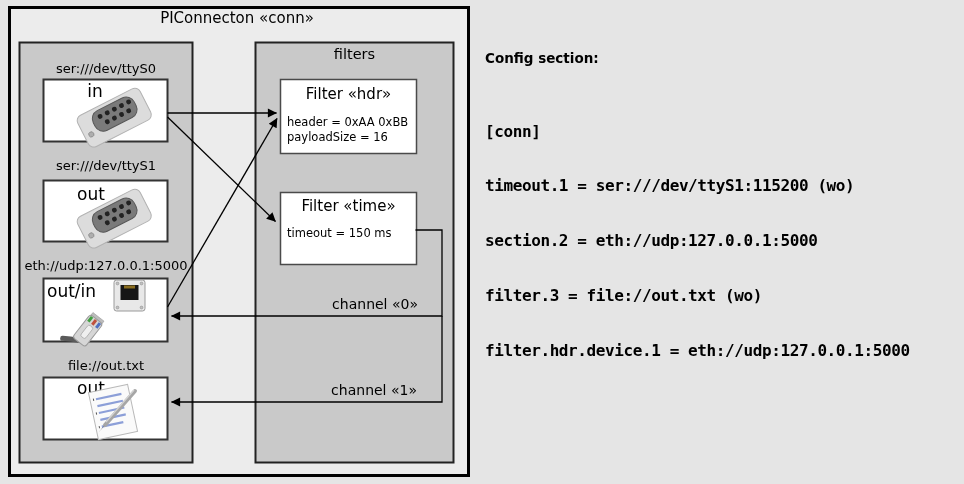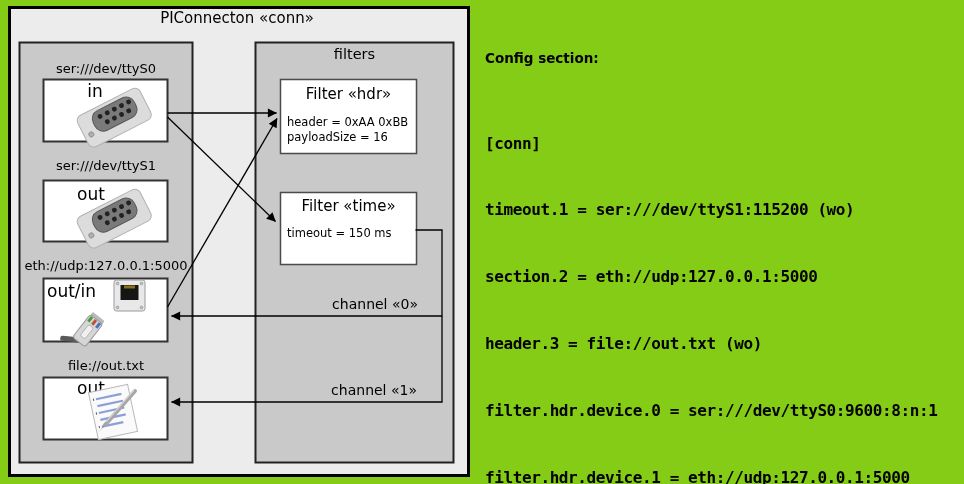--- a/index.html
+++ b/index.html
@@ -1,19 +1,19 @@
 <!DOCTYPE html>
 <html><head>
 <meta charset="utf-8">
 <style>
   html,body{margin:0;padding:0;background:#fff;}
   .stage{
     position:relative;
     width:964px;height:484px;
-    background:#84cc16;
+    background:#e5e5e5;
     font-family:"DejaVu Sans", sans-serif;
     overflow:hidden;
   }
   .diagram-svg{position:absolute;left:0;top:0;}
   .config{
     position:absolute;left:485px;top:10px;width:478px;
     color:#000;
   }
   .config-heading{
     font-family:"DejaVu Sans", sans-serif;
@@ -24,21 +24,21 @@
   }
   .config-lines{
     margin-top:20px;
     font-family:"DejaVu Sans Mono", monospace;
     font-weight:bold;
     font-size:16px;
     line-height:18.3px;
     white-space:pre;
     letter-spacing:-0.4px;
   }
-  .cfg-line{height:18.3px;margin-top:12px;}
+  .cfg-line{height:18.3px;}
   text{fill:#000;}
   .t-title{font-size:15px;}
   .t-panel{font-size:14.5px;}
   .t-addr{font-size:13px;}
   .t-port{font-size:17px;}
   .t-ftitle{font-size:15px;}
   .t-fattr{font-size:11.5px;}
   .t-chan{font-size:14px;}
 </style>
 </head>
@@ -156,22 +156,21 @@
     <path d="M442,316 L442,402 L171.5,402" stroke="#000" stroke-width="1.3" fill="none" marker-end="url(#arrow)"></path>
     <text class="t-chan" x="417" y="395" text-anchor="end">channel «1»</text>
   </svg>
 
   <div class="config">
     <div class="config-heading">Config section:</div>
     <div class="config-lines">
       <div class="cfg-line">[conn]</div>
       <div class="cfg-line">timeout.1 = ser:///dev/ttyS1:115200 (wo)</div>
       <div class="cfg-line">section.2 = eth://udp:127.0.0.1:5000</div>
-      <div class="cfg-line">header.3 = file://out.txt (wo)</div>
-      <div class="cfg-line">filter.hdr.device.0 = ser:///dev/ttyS0:9600:8:n:1</div>
+      <div class="cfg-line">filter.3 = file://out.txt (wo)</div>
       <div class="cfg-line">filter.hdr.device.1 = eth://udp:127.0.0.1:5000</div>
       
       
       
       
       
       
       
       
       

